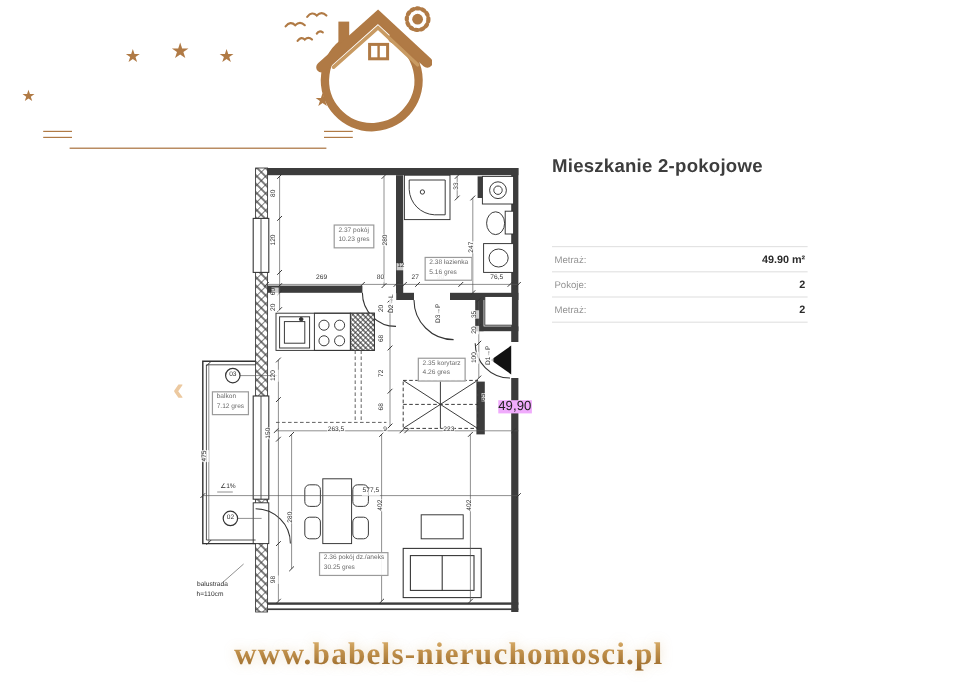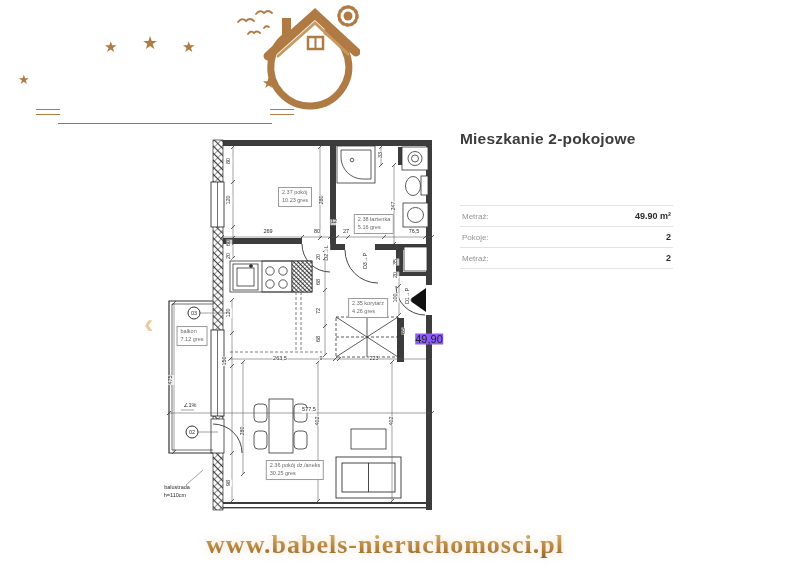--- a/index.html
+++ b/index.html
@@ -22,31 +22,31 @@
   #plan svg{position:absolute;left:0;top:0;}
   #plan-labels{position:absolute;left:0;top:0;width:100%;height:100%;}
   .dim{position:absolute;transform:translate(-50%,-50%);font-size:5.5px;line-height:1;color:#2e2e2e;
     white-space:nowrap;background:rgba(255,255,255,.75);padding:0 .5px;}
   .dim.rot{transform:translate(-50%,-50%) rotate(-90deg);}
   .room-label{position:absolute;transform:translate(-50%,-50%);border:1px solid #9a9a9a;background:rgba(255,255,255,.92);
     color:#6a6a6a;font-size:5.5px;line-height:1.45;padding:1px 3px;white-space:nowrap;text-align:left;}
   .ann{position:absolute;transform:translate(-50%,-50%);font-size:5.5px;line-height:1;color:#2e2e2e;white-space:nowrap;}
   .ann.circle{border:1px solid #333;border-radius:50%;width:11px;height:11px;line-height:11px;
     text-align:center;font-size:5.5px;background:#fff;}
-  .ann.area{font-size:11px;color:#222;background:#8b5cf6;}
+  .ann.area{font-size:11px;color:#222;background:#f0abfc;}
   
   #listing{position:absolute;left:460px;top:130px;width:213px;}
   #listing h1{margin:0;font-size:15.5px;font-weight:600;color:#3d3d3d;letter-spacing:.2px;}
   #details{margin-top:57px;border-top:1px solid #e3e3e3;}
   .detail-row{display:flex;justify-content:space-between;align-items:center;
     padding:5px 2px;border-bottom:1px solid #e3e3e3;}
   .detail-row .lbl{font-size:8px;color:#949494;}
   .detail-row .val{font-size:9px;font-weight:bold;color:#2b2b2b;}
   
-  #footer{position:absolute;left:11px;top:530px;width:748px;text-align:center;}
+  #footer{position:absolute;left:0;top:530px;width:748px;text-align:center;}
   #footer .url{font-family:"Liberation Serif","DejaVu Serif",serif;font-weight:bold;font-size:26px;
     letter-spacing:1px;background:linear-gradient(180deg,#e3bb7a 0%,#c08f4a 45%,#8f5f22 100%);
     -webkit-background-clip:text;background-clip:text;color:transparent;
     text-shadow:0 0 10px rgba(205,165,95,.35);}
 </style>
 </head>
 <body>
 
 <div id="logo">
   <span class="star" style="left:86px;top:34px;font-size:15px;">★</span>

